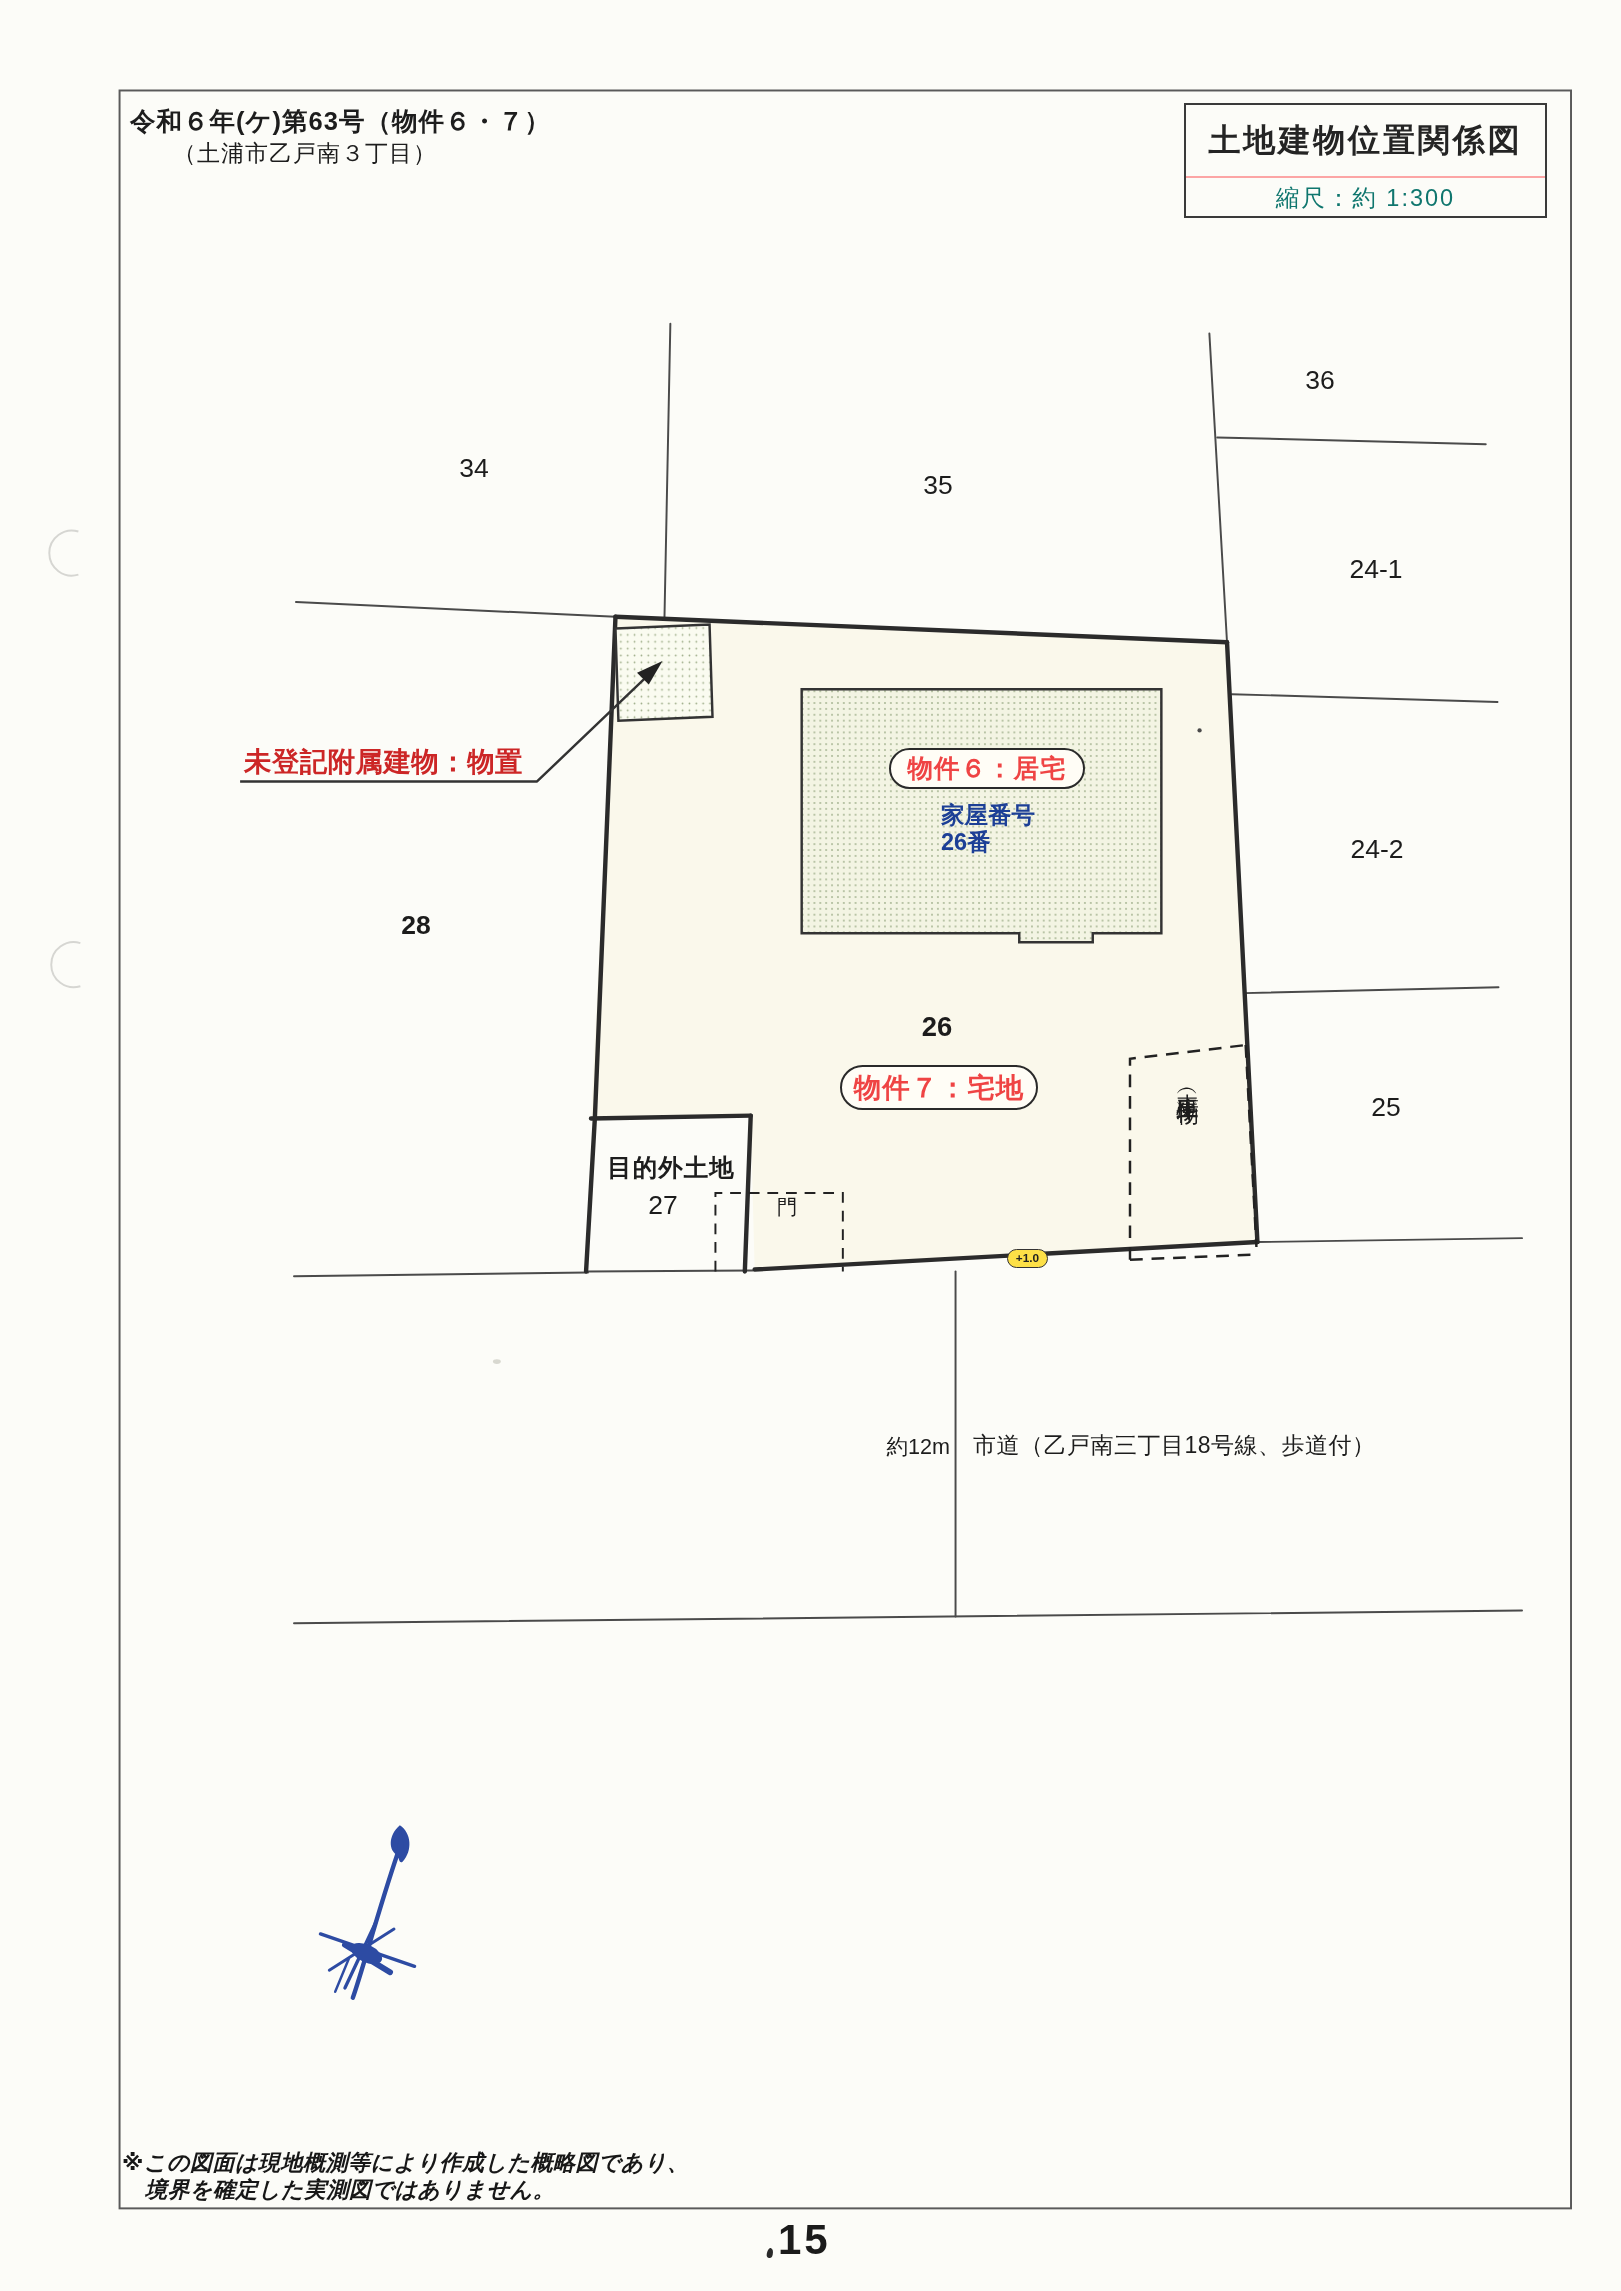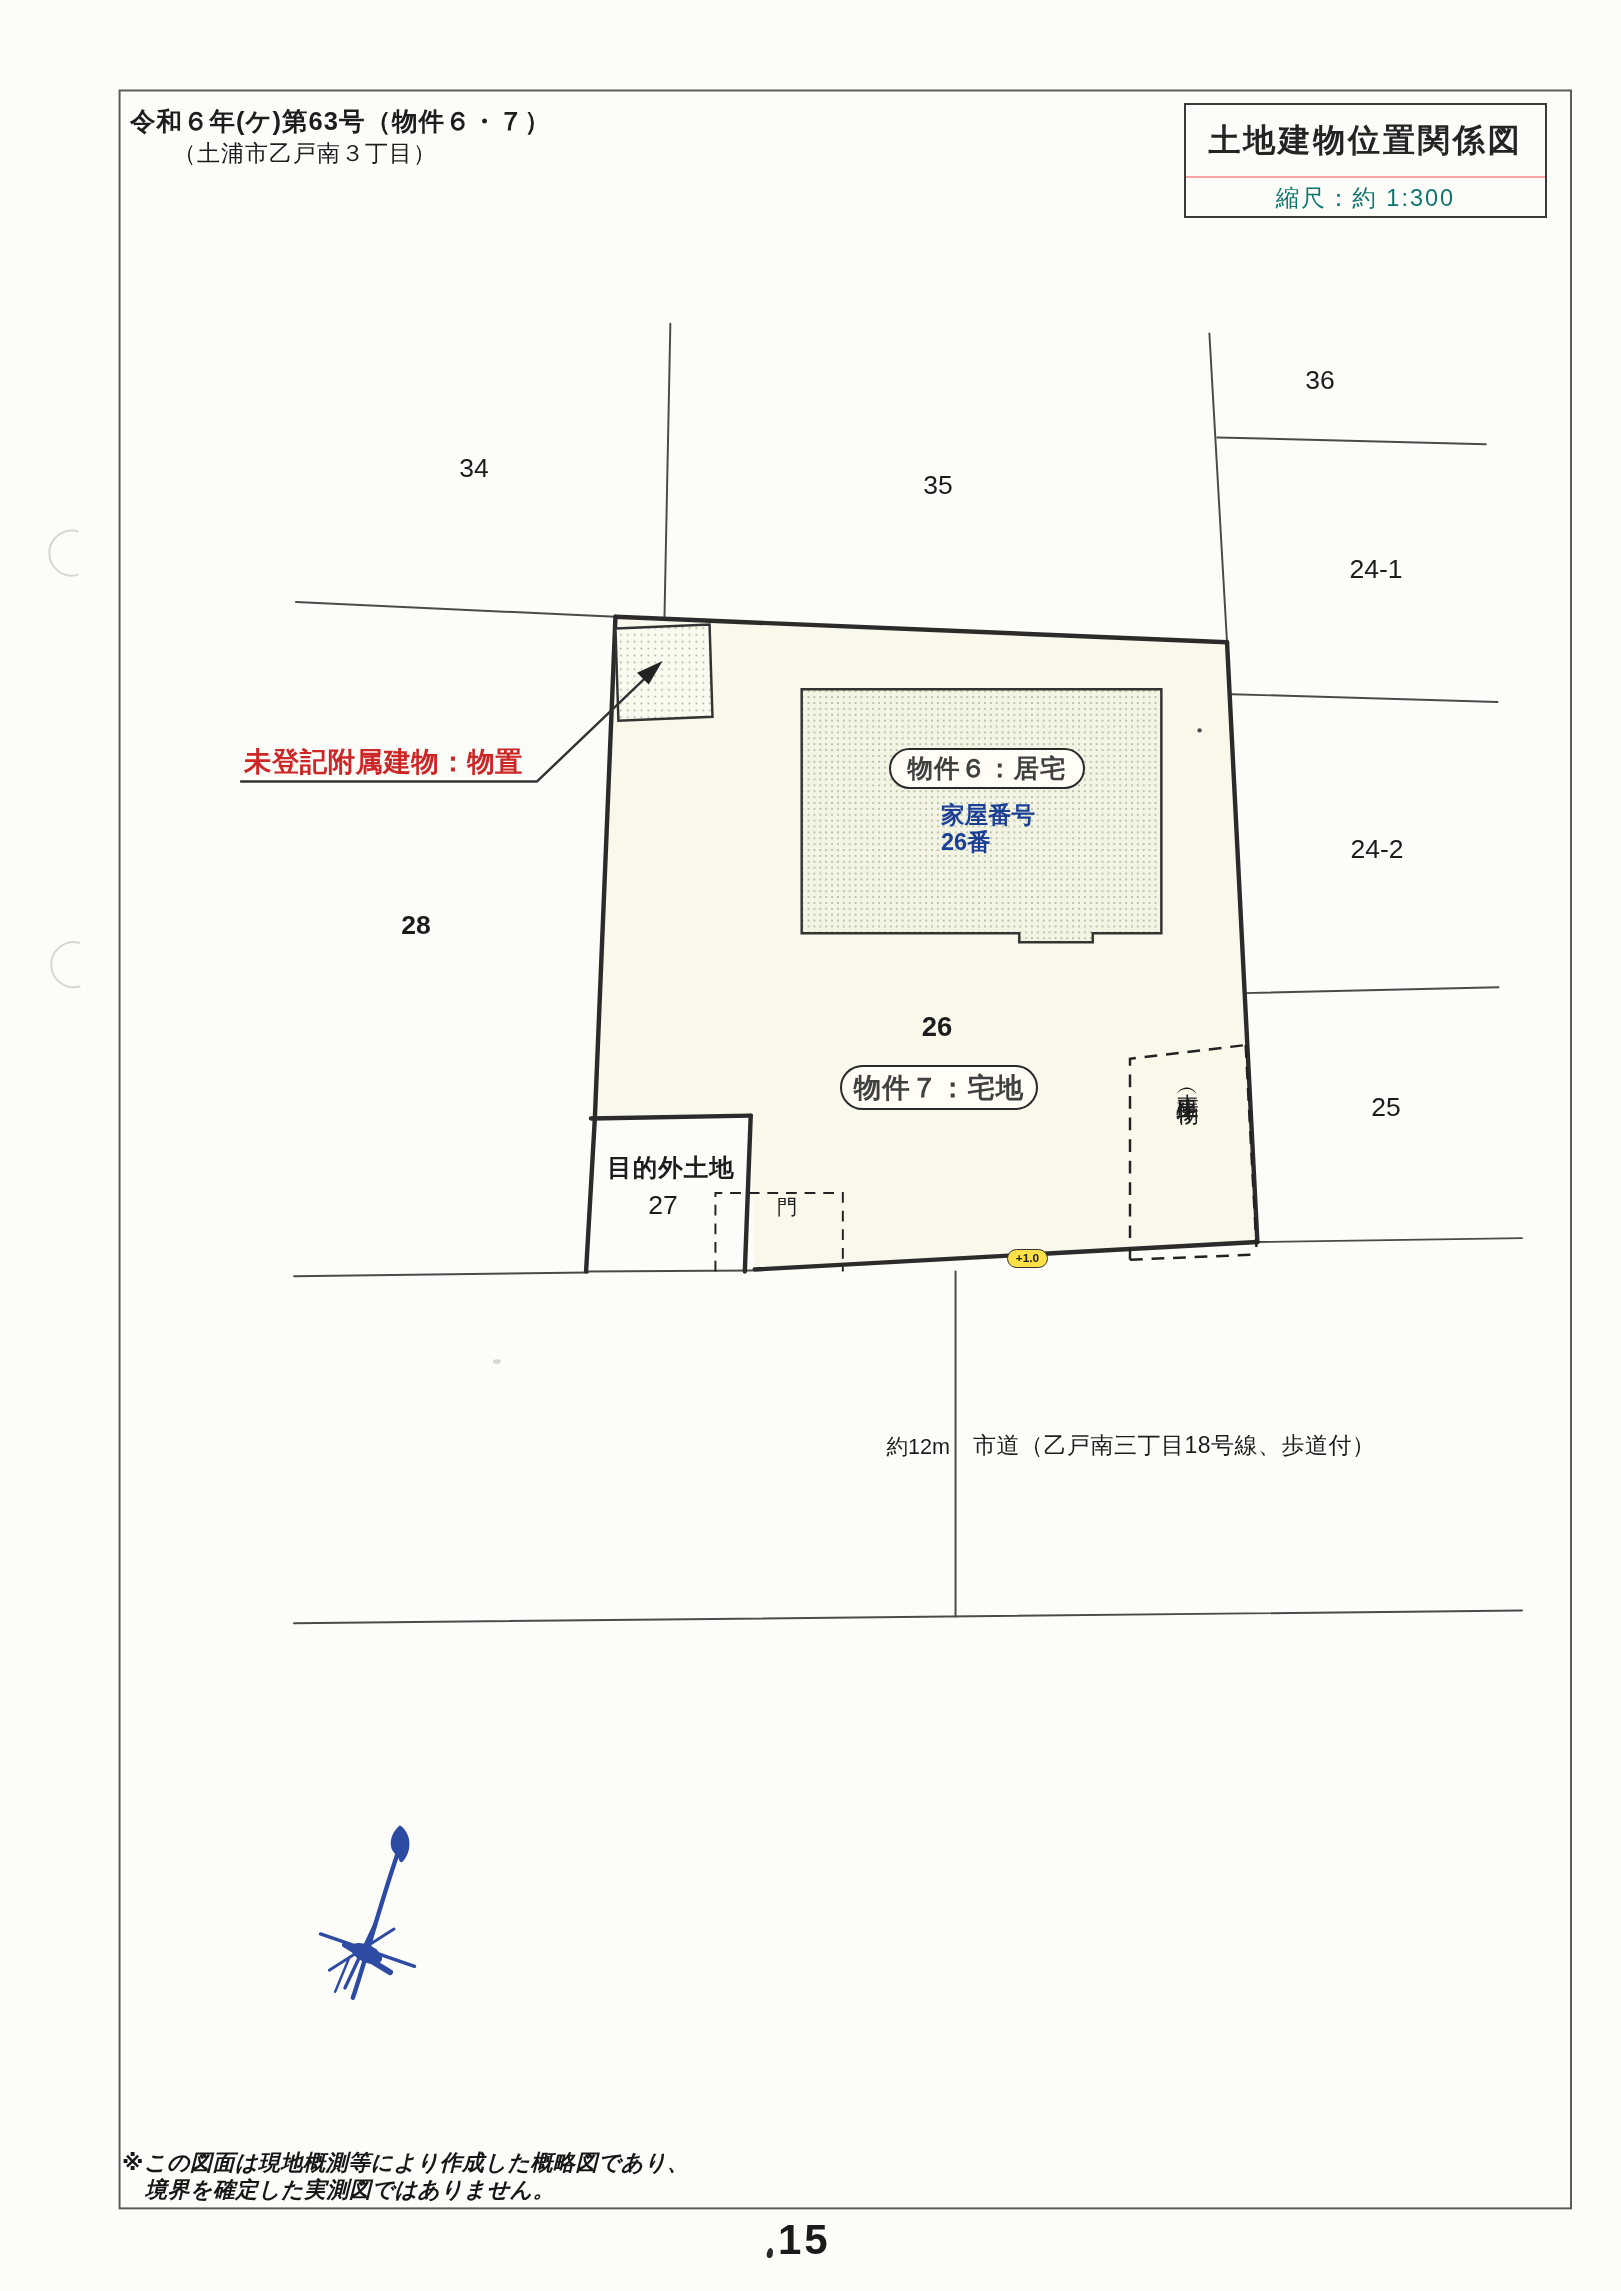--- a/index.html
+++ b/index.html
@@ -17,21 +17,21 @@
   .title-box{left:1184px;top:103px;width:363px;height:115px;border:2.5px solid #3a3a3a;box-sizing:border-box;background:transparent;}
   .title-row{height:71px;border-bottom:2px solid #fca5a5;display:flex;align-items:center;justify-content:center;
     font-size:32px;font-weight:700;letter-spacing:2.9px;white-space:nowrap;color:#242424;}
   .scale-row{height:39px;display:flex;align-items:center;justify-content:center;font-size:23.5px;font-weight:400;letter-spacing:2px;color:#0f766e;}
   
   .pnum{font-size:26.5px;font-weight:500;color:#1c1c1c;white-space:nowrap;}
   .pnum.big{font-size:27.4px;font-weight:600;}
   
   .red-note{left:244px;top:744px;font-size:27.4px;font-weight:700;color:#cc2626;letter-spacing:0.5px;white-space:nowrap;}
   .capsule{box-sizing:border-box;border:2.9px solid #2a2a2a;border-radius:27.4px;background:#fffdf6;
-    display:flex;align-items:center;justify-content:center;color:#404040;font-weight:700;white-space:nowrap;}
+    display:flex;align-items:center;justify-content:center;color:#ef4444;font-weight:700;white-space:nowrap;}
   .cap6{left:889px;top:748px;width:196px;height:41px;font-size:25.5px;letter-spacing:1px;}
   .cap7{left:840px;top:1065px;width:198px;height:45px;font-size:27.4px;letter-spacing:1px;}
   .house-no{left:941px;top:802px;font-size:23.5px;line-height:26.5px;font-weight:700;color:#1c3f96;white-space:nowrap;}
   .nonpurpose{font-size:24.5px;font-weight:700;letter-spacing:1px;white-space:nowrap;}
   .gate-label{font-size:20.6px;font-weight:500;}
   .garage-label{left:1172px;top:1076px;height:191px;writing-mode:vertical-rl;text-orientation:mixed;
     font-size:22.5px;font-weight:500;letter-spacing:2px;color:#1e1e1e;white-space:nowrap;}
   .elev{left:1007px;top:1249px;width:41px;height:18.6px;border:1.8px solid #333;border-radius:9.8px;background:#fde047;
     display:flex;align-items:center;justify-content:center;font-size:11.8px;font-weight:600;color:#222;box-sizing:border-box;}
   .road-w{left:868px;top:1432px;width:82px;text-align:right;font-size:21.6px;font-weight:500;white-space:nowrap;}

